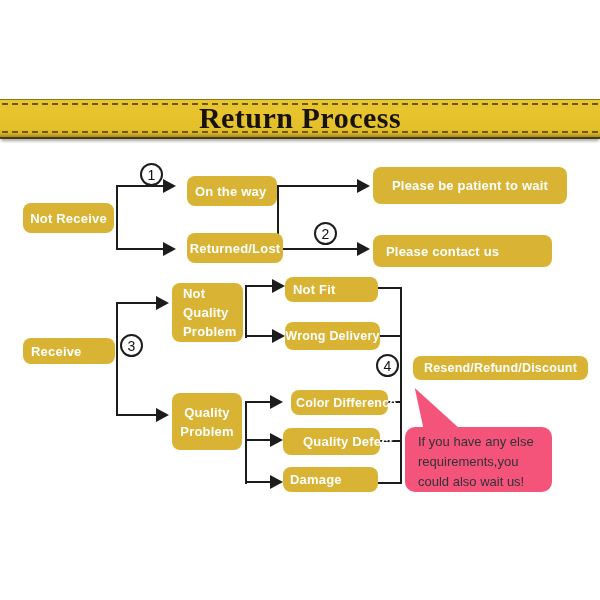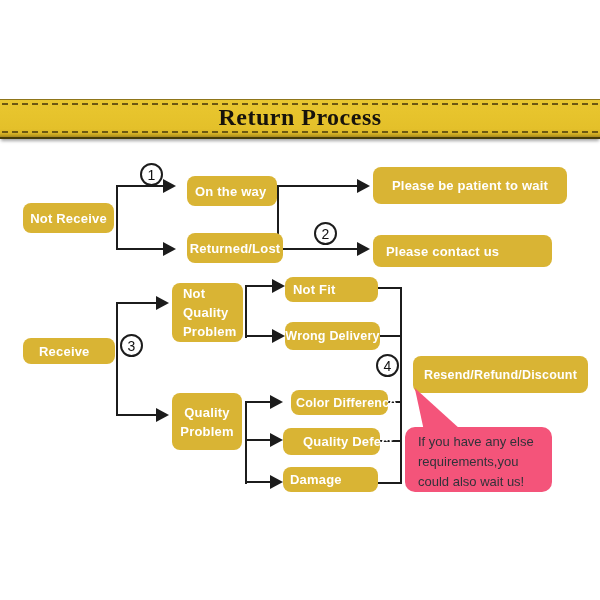--- a/index.html
+++ b/index.html
@@ -14,47 +14,47 @@
     background:linear-gradient(180deg,#e9c72f 0%,#e4c02a 78%,#d9b425 90%,#a98a1c 100%);
     border-top:1px solid #8f751a;
     border-bottom:2px solid #453a09;
     box-shadow:0 3px 3px -1px rgba(0,0,0,0.35);
     display:flex;align-items:center;justify-content:center;
   }
   .stitch-top,.stitch-bottom{position:absolute;left:2px;right:2px;height:0;}
   .stitch-top{top:3px;border-top:2px dashed #6d5812;}
   .stitch-bottom{bottom:4px;border-bottom:2px dashed #6d5812;}
   .banner-title{
-    font-family:"Liberation Serif",serif;font-weight:bold;font-size:24px;
+    font-family:"Liberation Serif",serif;font-weight:bold;font-size:30px;
     color:#17130c;letter-spacing:0.5px;position:relative;top:-1px;
   }
 
   
   .ybox{
     position:absolute;background:#d9b434;border-radius:8px;color:#ffffff;
     font-size:13px;font-weight:bold;letter-spacing:0.2px;
     display:flex;align-items:center;justify-content:center;white-space:nowrap;
   }
   .ybox.al{justify-content:flex-start;}
   .ybox.wrap{white-space:normal;line-height:19px;}
 
   .b-not-receive{left:23px;top:203px;width:91px;height:30px;}
   .b-on-the-way{left:187px;top:176px;width:90px;height:30px;padding-left:8px;box-sizing:border-box;}
   .b-returned-lost{left:187px;top:233px;width:96px;height:30px;}
   .b-be-patient{left:373px;top:167px;width:194px;height:37px;}
   .b-contact-us{left:373px;top:235px;width:179px;height:32px;padding-left:13px;box-sizing:border-box;}
-  .b-receive{left:23px;top:338px;width:92px;height:26px;padding-left:16px;box-sizing:border-box;}
+  .b-receive{left:23px;top:338px;width:92px;height:26px;padding-left:8px;box-sizing:border-box;}
   .b-nqp{left:172px;top:283px;width:71px;height:59px;padding-left:11px;box-sizing:border-box;}
   .b-qp{left:172px;top:393px;width:70px;height:57px;text-align:center;}
   .b-not-fit{left:285px;top:277px;width:93px;height:25px;padding-left:8px;box-sizing:border-box;}
   .b-wrong-delivery{left:285px;top:322px;width:95px;height:28px;font-size:12.5px;}
   .b-color-difference{left:283px;top:390px;width:97px;height:25px;padding-left:5px;box-sizing:border-box;font-size:12.5px;margin-left:8px;}
   .b-quality-defect{left:283px;top:428px;width:97px;height:27px;padding-left:20px;box-sizing:border-box;}
   .b-damage{left:283px;top:467px;width:95px;height:25px;padding-left:7px;box-sizing:border-box;}
-  .b-resend{left:413px;top:356px;width:175px;height:37px;font-size:12.5px;}
+  .b-resend{left:413px;top:356px;width:175px;height:24px;font-size:12.5px;}
 
   
   .hline,.vline{position:absolute;background:#1c1c1c;}
   .hline{height:2px;}
   .vline{width:2px;}
   .arrow{
     position:absolute;width:0;height:0;
     border-top:7px solid transparent;border-bottom:7px solid transparent;
     border-left:13px solid #1c1c1c;
   }

